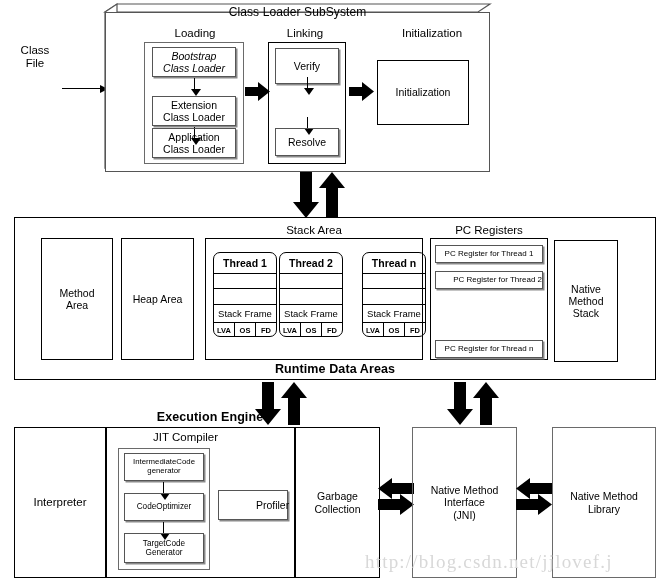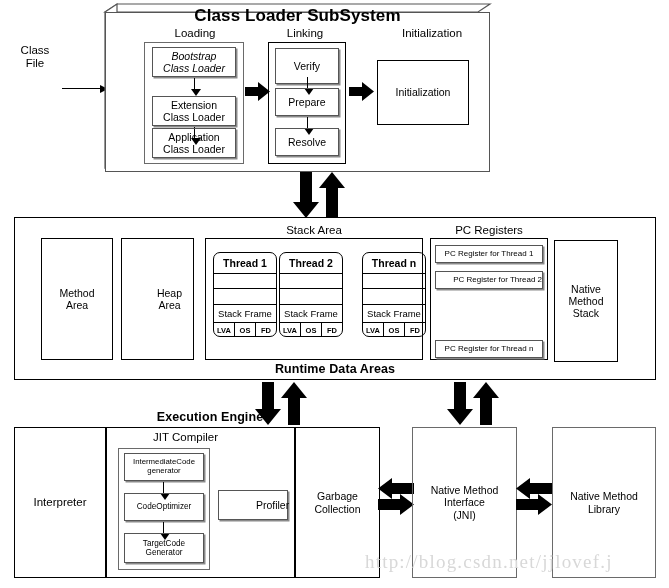--- a/index.html
+++ b/index.html
@@ -44,21 +44,21 @@
   .box.gray { border: 1px solid #6a6a6a; }
   .lbl {
     position: absolute;
     color: #000;
     text-align: center;
     white-space: nowrap;
     line-height: 1.15;
   }
 
   
-  .t-title    { font-size: 17px; font-weight: bold; letter-spacing: 0.1px; }
+  .t-title    { font-size: 12px; font-weight: normal; letter-spacing: 0.1px; }
   .t-section  { font-size: 12.5px; font-weight: bold; letter-spacing: 0.1px; }
   .t-head     { font-size: 11.5px; }
   .t-body     { font-size: 10.5px; }
   .t-small    { font-size: 9.5px; }
   .t-tiny     { font-size: 7.5px; font-weight: bold; }
   .t-reg      { font-size: 8px; }
   .t-thread   { font-size: 10.5px; font-weight: bold; }
 
   
   .v-arrow {
@@ -152,23 +152,20 @@
 
   <div class="lbl t-head" style="left:260px; top:27px; width:90px; text-align:center;">Linking</div>
 
   <div class="box thin" style="left:268px; top:42px; width:78px; height:122px; border:1.2px solid #000;"></div>
 
   <div class="box shadowed t-body" style="left:275px; top:48px; width:64px; height:36px;">
     <span>Verify</span>
   </div>
   <div class="v-arrow" style="left:307px; top:77px; height:11px;"></div>
 
-  <div class="box shadowed t-body" style="left:275px; top:88px; width:64px; height:28px;">
-    <span>Prepare</span>
-  </div>
   <div class="v-arrow" style="left:307px; top:117px; height:11px;"></div>
 
   <div class="box shadowed t-body" style="left:275px; top:128px; width:64px; height:28px;">
     <span>Resolve</span>
   </div>
 
   <svg class="arrow-svg" style="left:349px; top:82px; width:26px; height:20px;">
     <polygon points="0,5 13,5 13,0 25,9.5 13,19 13,14 0,14" fill="#000000"></polygon>
   </svg>
 
@@ -187,21 +184,21 @@
 
   <div class="box thin" style="left:14px; top:217px; width:642px; height:163px; border:1.2px solid #000;"></div>
 
   <div class="lbl t-section" style="left:14px; top:362px; width:642px; text-align:center;">Runtime Data Areas</div>
 
   <div class="box thin t-body" style="left:41px; top:238px; width:72px; height:122px; flex-direction:column;">
     <span>Method</span>
     <span>Area</span>
   </div>
 
-  <div class="box thin t-body" style="left:121px; top:238px; width:73px; height:122px;padding-left:24px;">
+  <div class="box thin t-body" style="left:121px; top:238px; width:73px; height:122px;">
     <span>Heap Area</span>
   </div>
 
   <div class="lbl t-head" style="left:205px; top:224px; width:218px; text-align:center;">Stack Area</div>
 
   <div class="box thin" style="left:205px; top:238px; width:218px; height:122px;"></div>
 
   <div class="abs" style="left:213px; top:252px; width:64px; height:85px; border:1.3px solid #000; border-radius:7px; overflow:hidden;">
     <div class="abs t-thread" style="left:0; top:0; width:100%; height:21px; display:flex; align-items:center; justify-content:center; border-bottom:1.3px solid #000;">Thread 1</div>
     <div class="abs" style="left:0; top:21px; width:100%; height:15px; border-bottom:1.3px solid #000;"></div>

